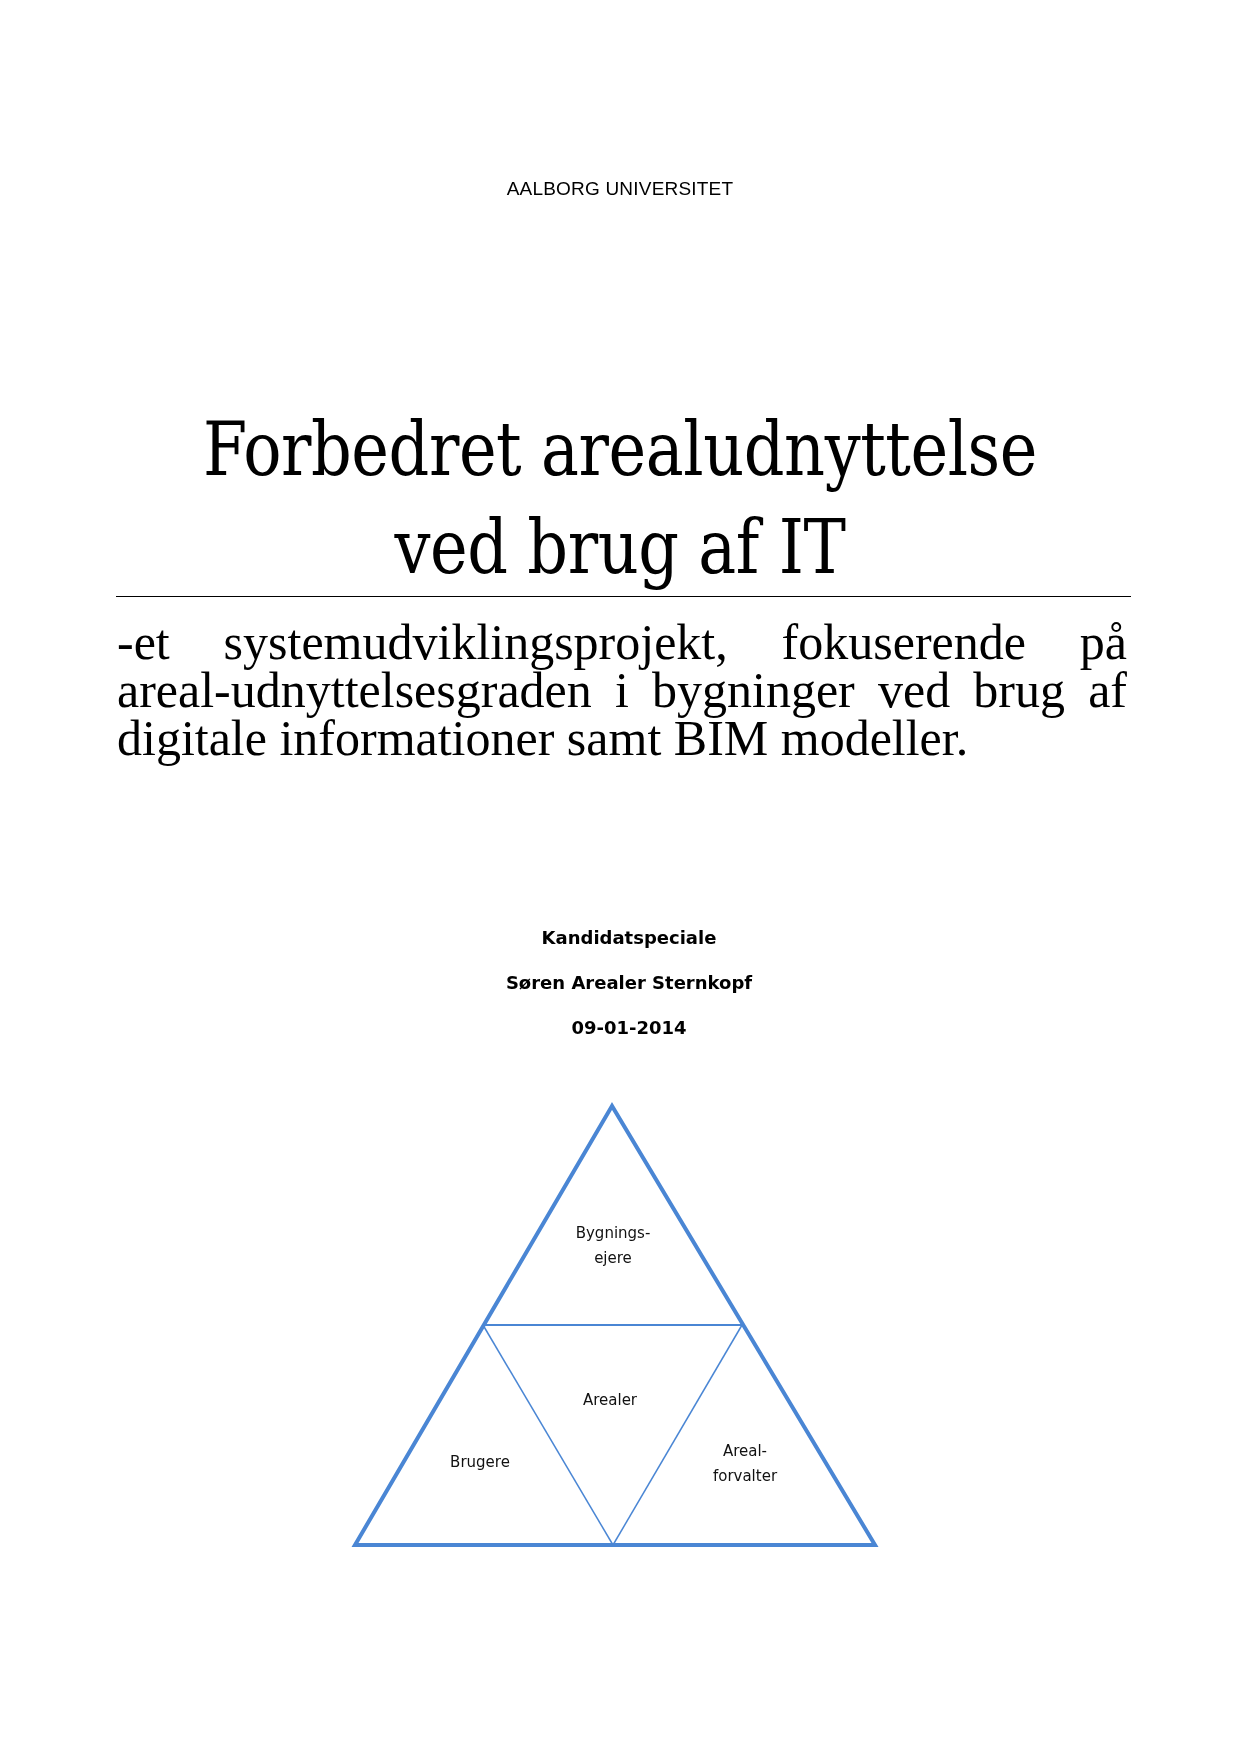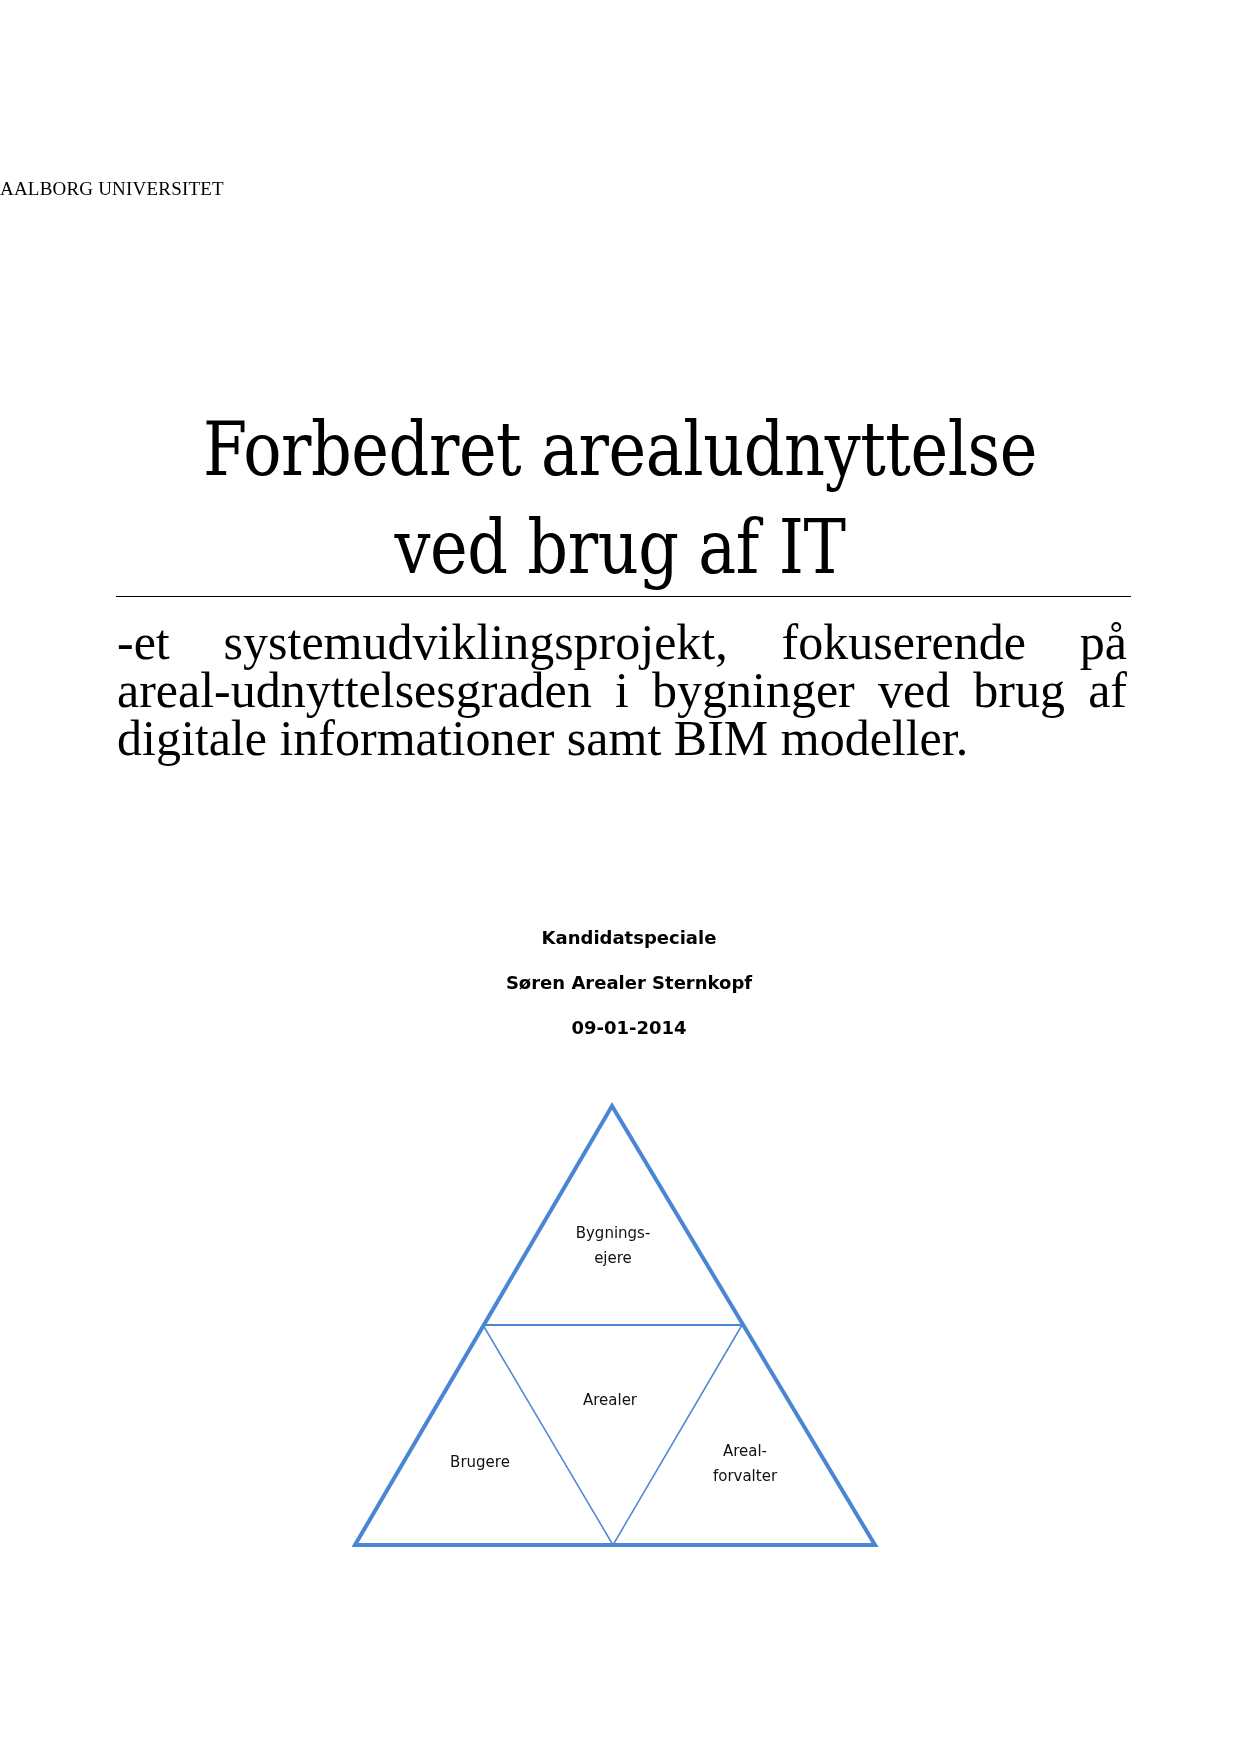--- a/index.html
+++ b/index.html
@@ -1,17 +1,17 @@
 <!DOCTYPE html>
 <html><head>
 <meta charset="utf-8">
 <style>
   html, body { margin:0; padding:0; background:#ffffff; }
   body { width:1240px; height:1755px; position:relative; overflow:hidden; font-family:"Liberation Serif", serif; color:#000; }
-  .univ { position:absolute; top:178px; left:0; width:1240px; text-align:left; font-family:Liberation Serif, serif; font-size:19px; letter-spacing:0.2px; }
+  .univ { position:absolute; top:178px; left:0; width:1240px; text-align:center; font-family:Liberation Sans, sans-serif; font-size:19px; letter-spacing:0.2px; }
   .title { position:absolute; top:400px; left:0; width:1240px; text-align:center; font-family:"DejaVu Serif", serif; font-size:74px; line-height:98px; transform:scaleX(0.86); transform-origin:center; letter-spacing:-0.5px; }
   .rule { position:absolute; top:596px; left:116px; width:1015px; height:0; border-top:1.5px solid #000; }
   .subtitle { position:absolute; top:618px; left:117px; width:1010px; font-family:"Liberation Serif", serif; font-size:50px; line-height:48px; text-align:justify; text-align-last:left; }
   .meta { position:absolute; top:915px; left:9px; width:1240px; text-align:center; font-family:"DejaVu Sans", sans-serif; font-weight:bold; font-size:18px; }
   .meta div { height:45px; line-height:45px; }
   svg.diagram { position:absolute; left:0; top:0; }
   .dlabel { font-family:"DejaVu Sans", sans-serif; font-size:15px; fill:#111; }
 </style>
 </head>
 <body>

